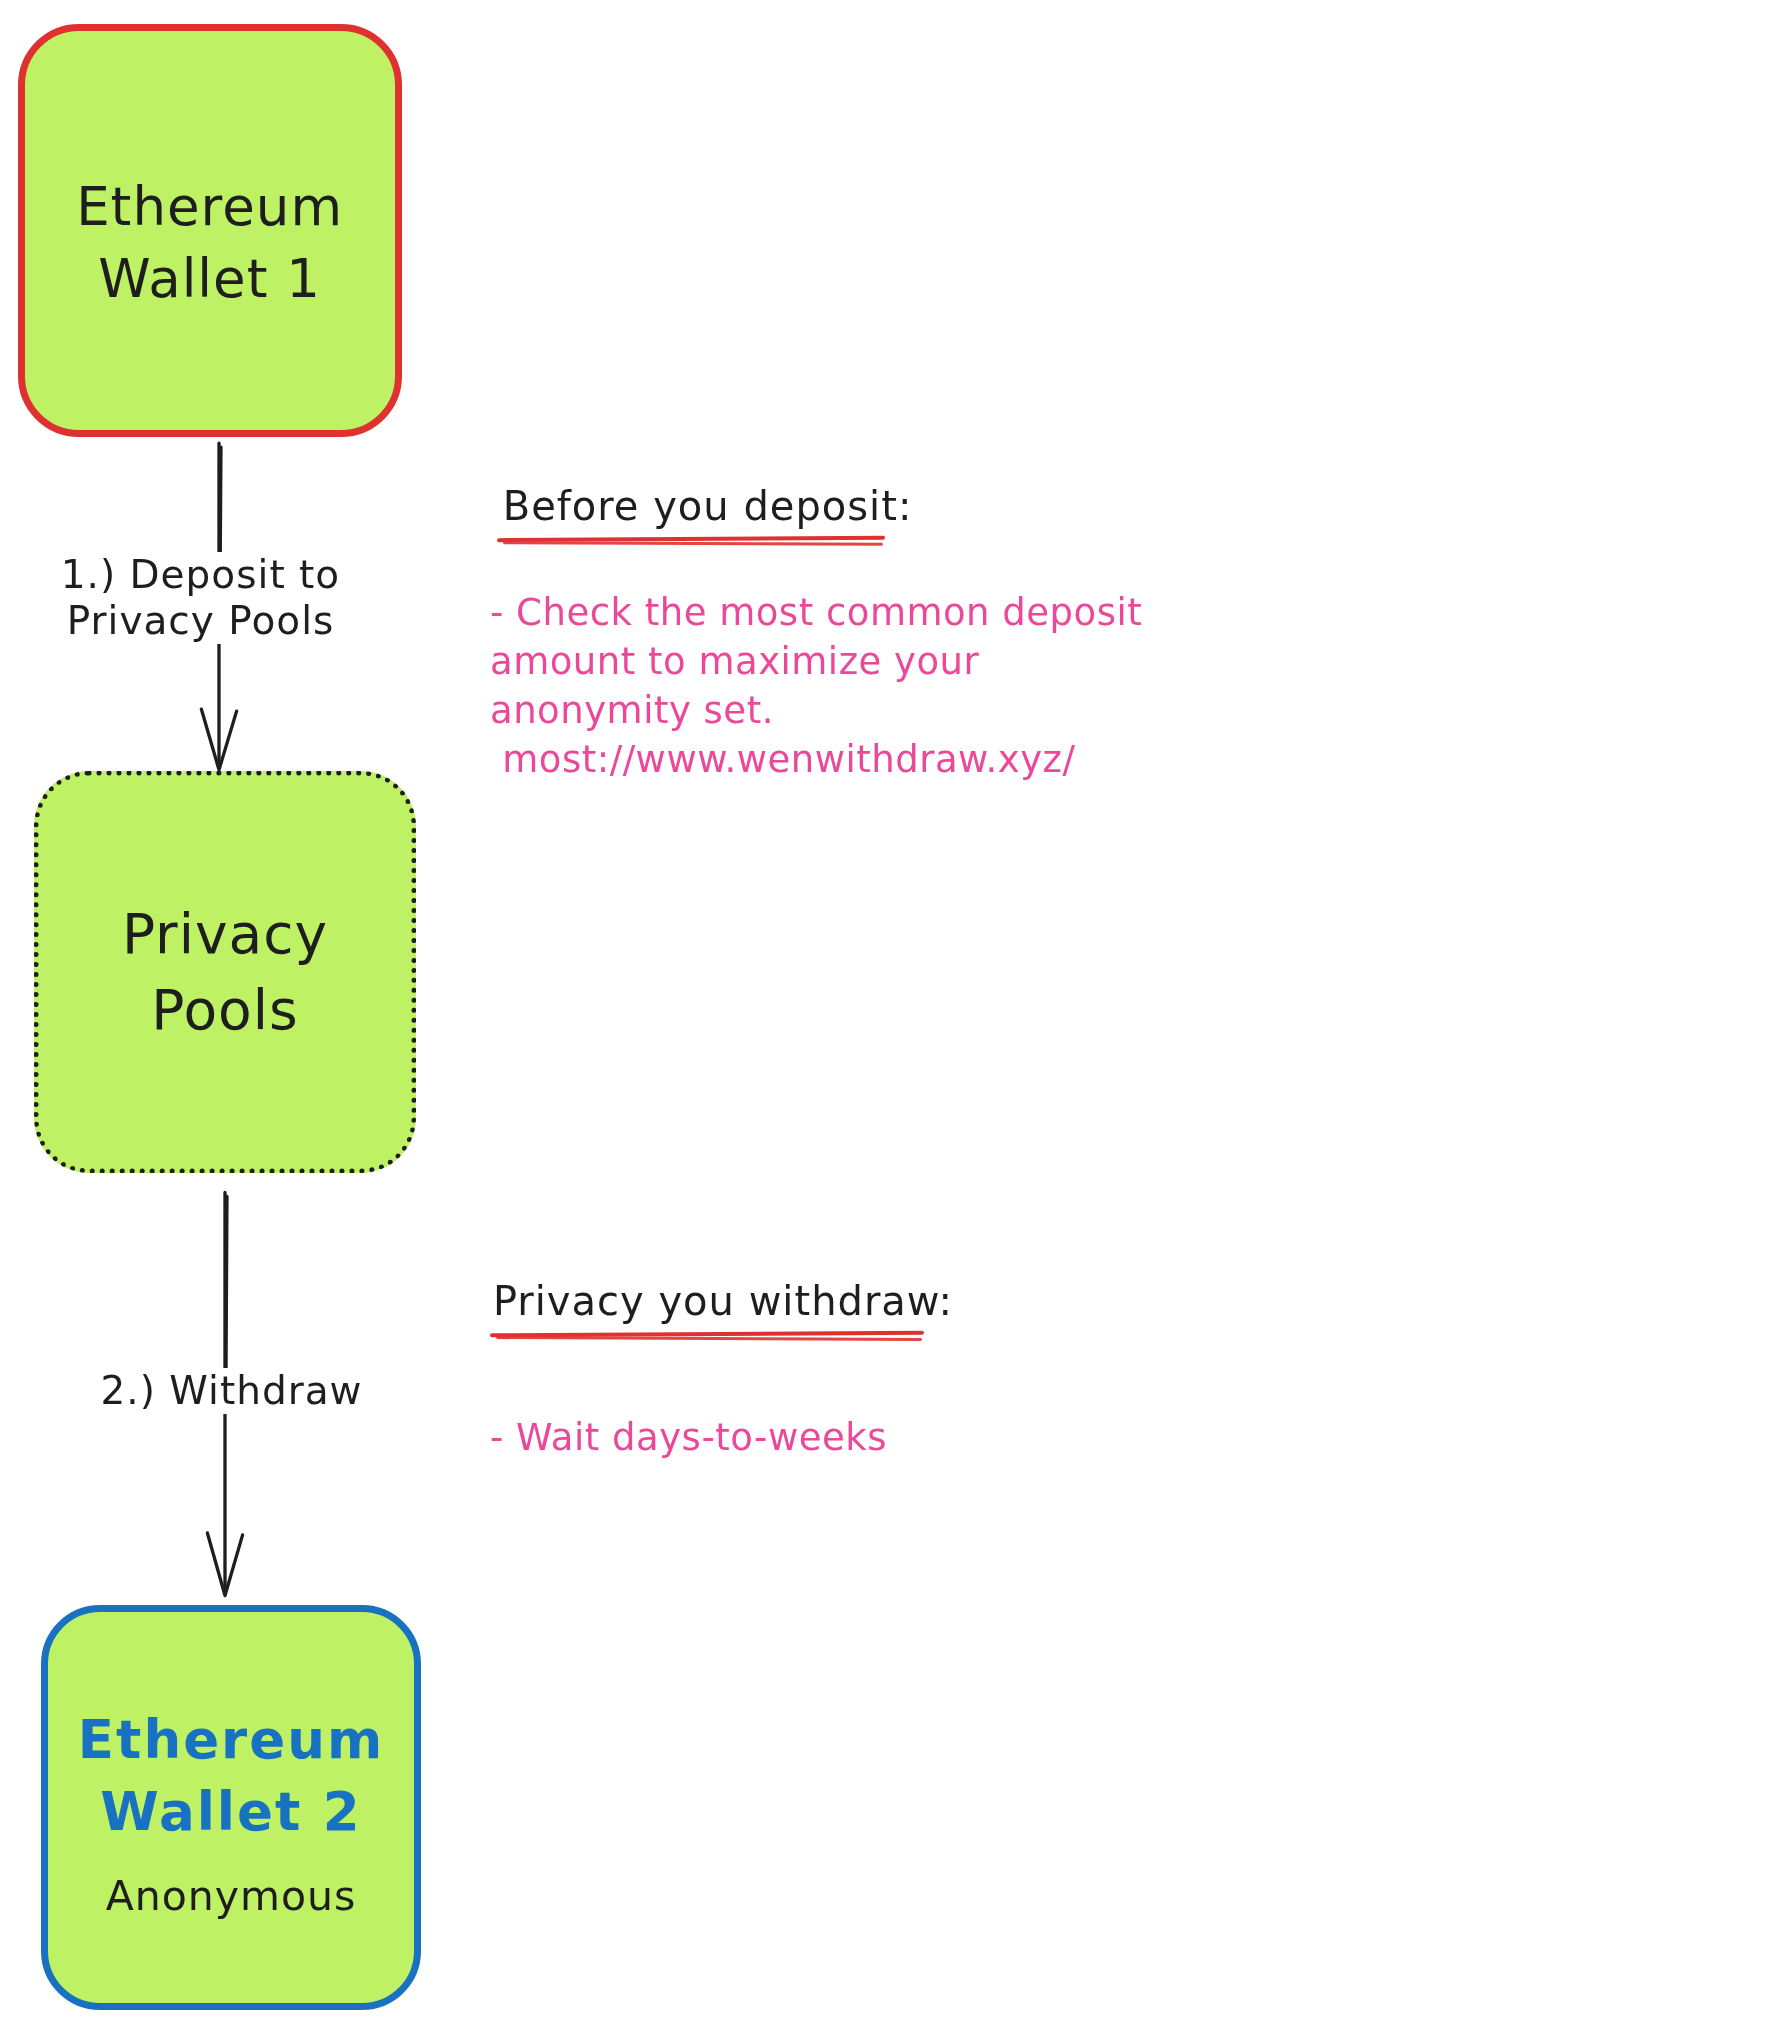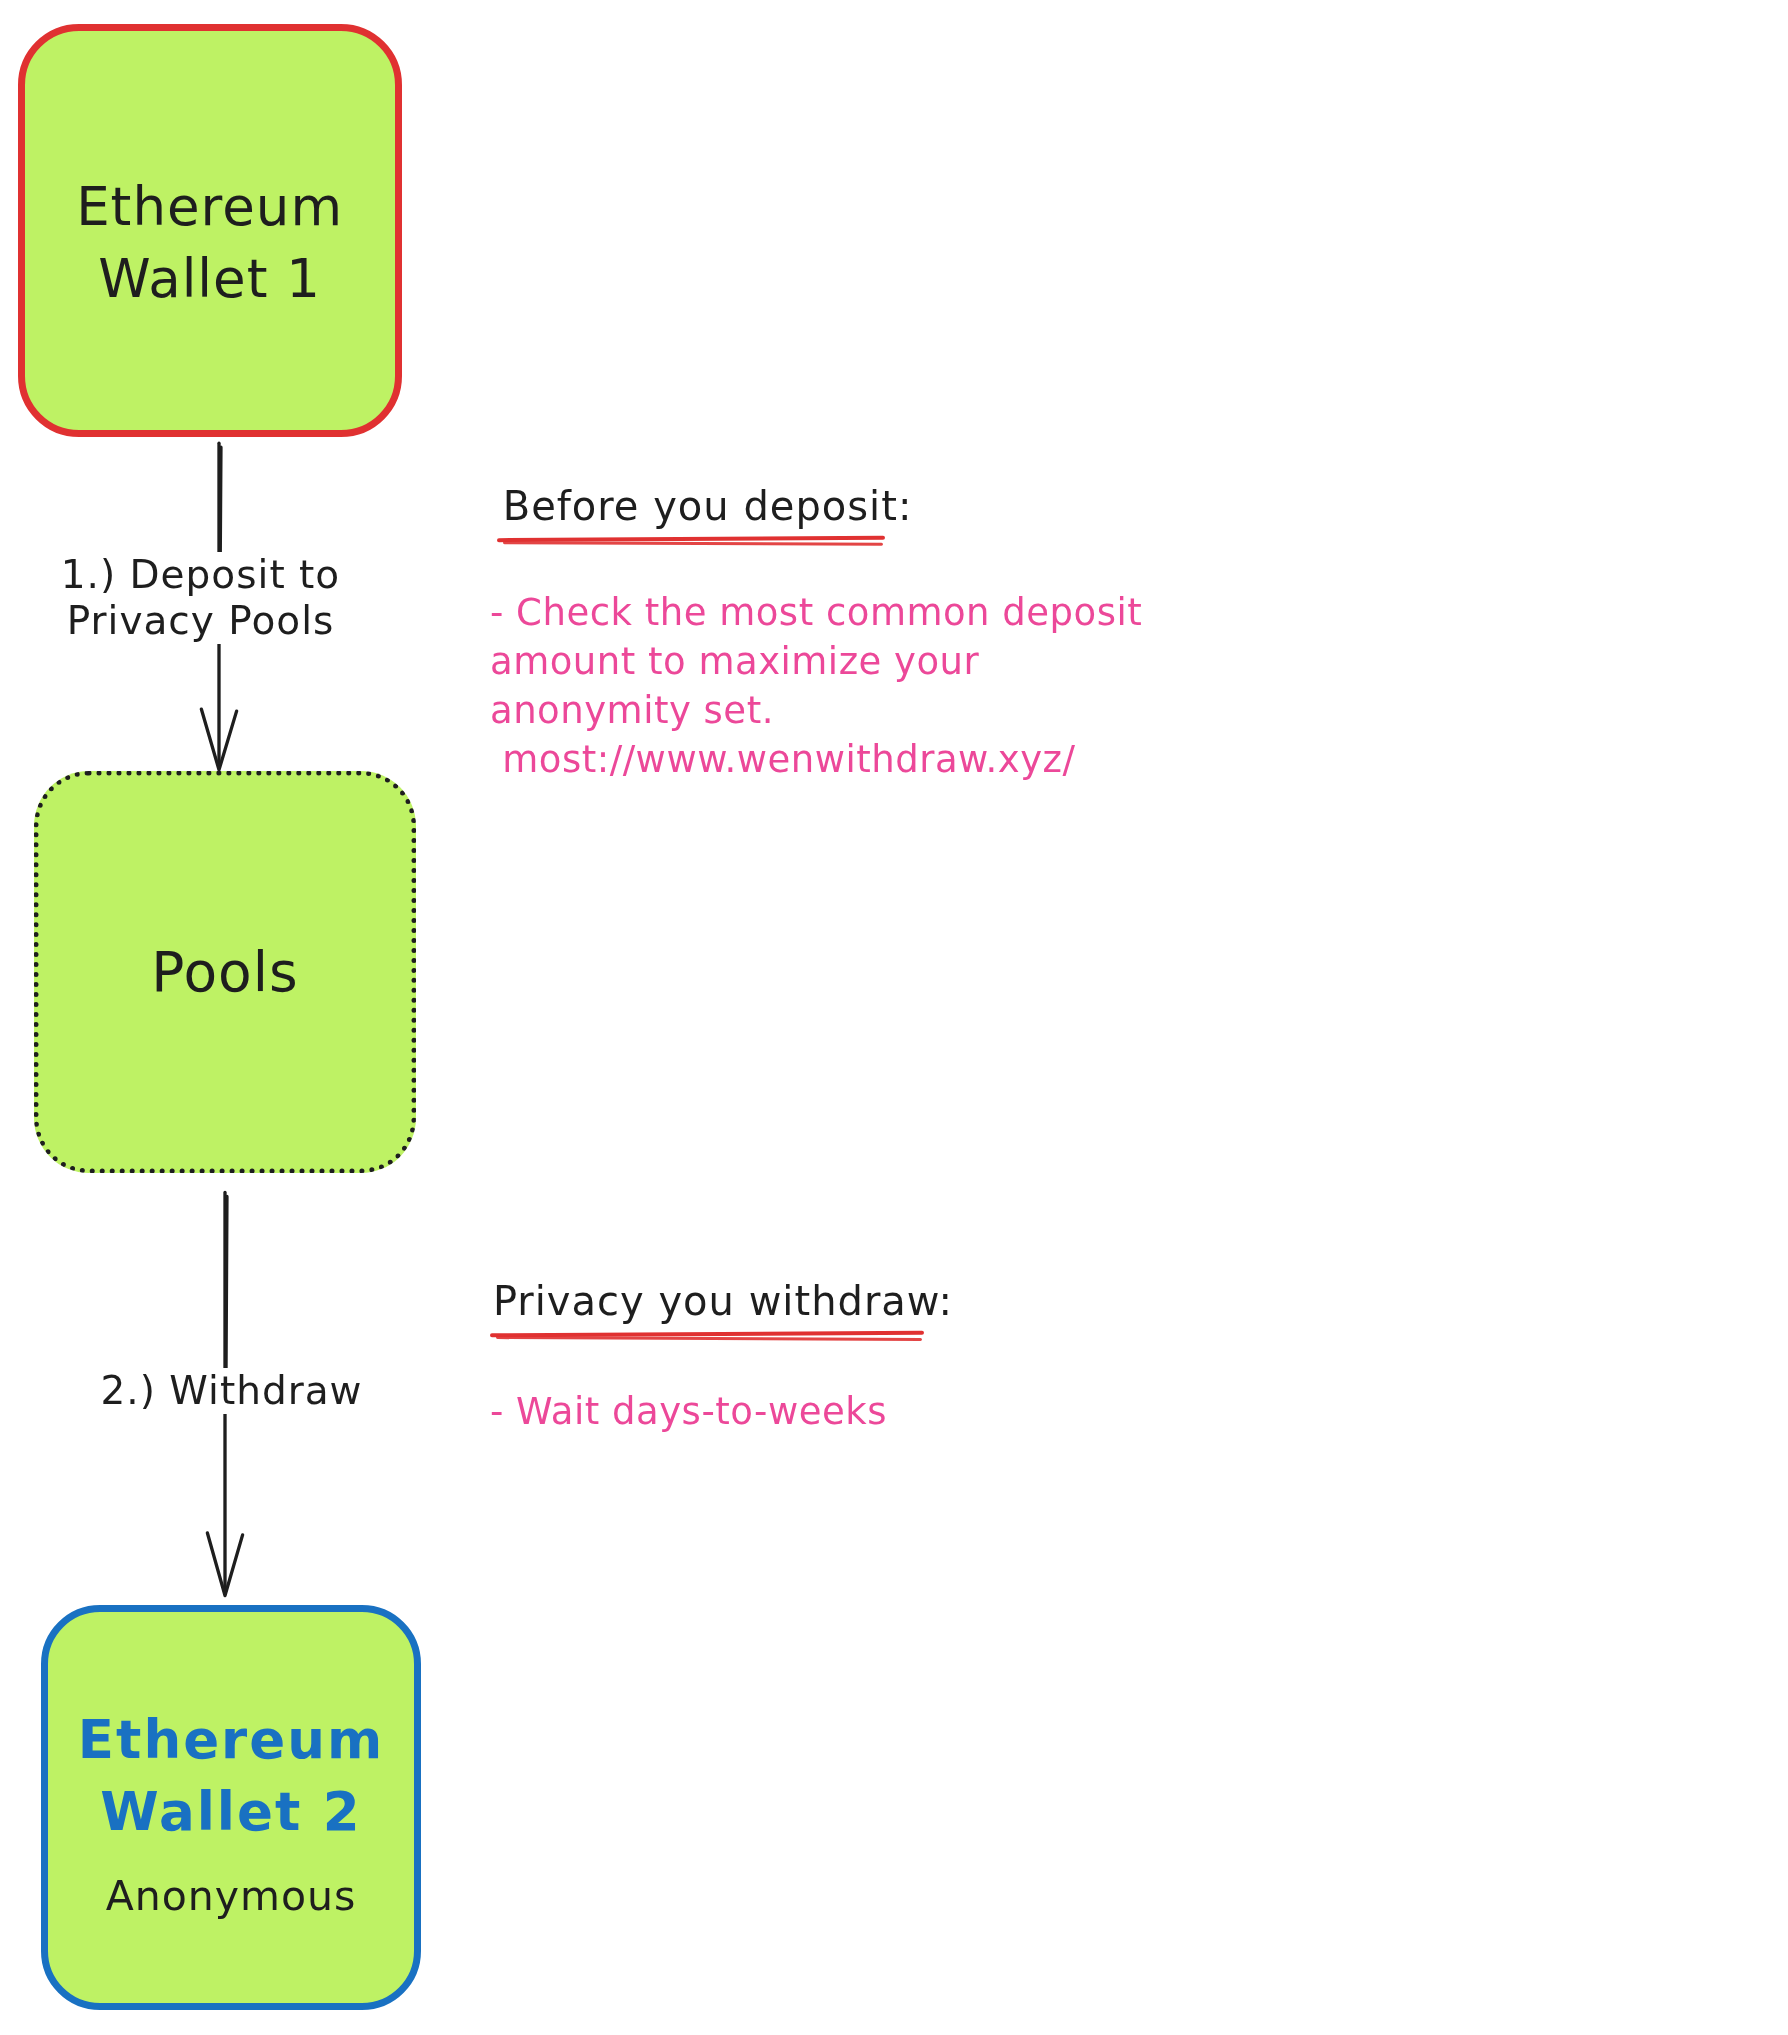--- a/index.html
+++ b/index.html
@@ -81,21 +81,21 @@
   .note-body { margin-top: 42px; }
   .note-line { font-size: 37px; line-height: 49px; letter-spacing: 0.5px; white-space: pre; color: #ec4899; }
 
   .note-deposit { left: 490px; top: 449px; width: 745px; margin-top: 33px; }
   .note-deposit .note-heading { margin-left: 12.7px; }
   .note-deposit .red-underline { width: 388px; margin-left: 6.9px; }
 
   .note-withdraw { left: 490px; top: 1277px; width: 765px; }
   .note-withdraw .note-heading { margin-left: 2.9px; }
   .note-withdraw .red-underline { width: 434px; }
-  .note-withdraw .note-body { margin-top: 46px; }
+  .note-withdraw .note-body { margin-top: 72px; }
 </style>
 </head>
 <body>
 
 <div class="canvas">
 
   <div class="node red-node">
     <div class="node-title">Ethereum</div>
     <div class="node-title">Wallet 1</div>
   </div>
@@ -104,20 +104,21 @@
     <line x1="45" y1="4" x2="45" y2="334"></line>
     <line x1="47" y1="8" x2="46" y2="160" stroke-width="1.4"></line>
     <polyline points="27,276 45,338 63,278"></polyline>
   </svg>
   <div class="arrow-label label-deposit">
     <div>1.) Deposit to</div>
     <div>Privacy Pools</div>
   </div>
 
   <div class="node dotted-node">
+    <div class="node-title">Privacy</div>
     <div class="node-title">Pools</div>
   </div>
 
   <svg class="arrow" style="left:180px; top:1188px;" width="90" height="414" viewBox="0 0 92 422" aria-hidden="true">
     <line x1="46" y1="4" x2="46" y2="412"></line>
     <line x1="48" y1="8" x2="47" y2="190" stroke-width="1.4"></line>
     <polyline points="28,352 46,416 64,354"></polyline>
   </svg>
   <div class="arrow-label label-withdraw">2.) Withdraw</div>
 

